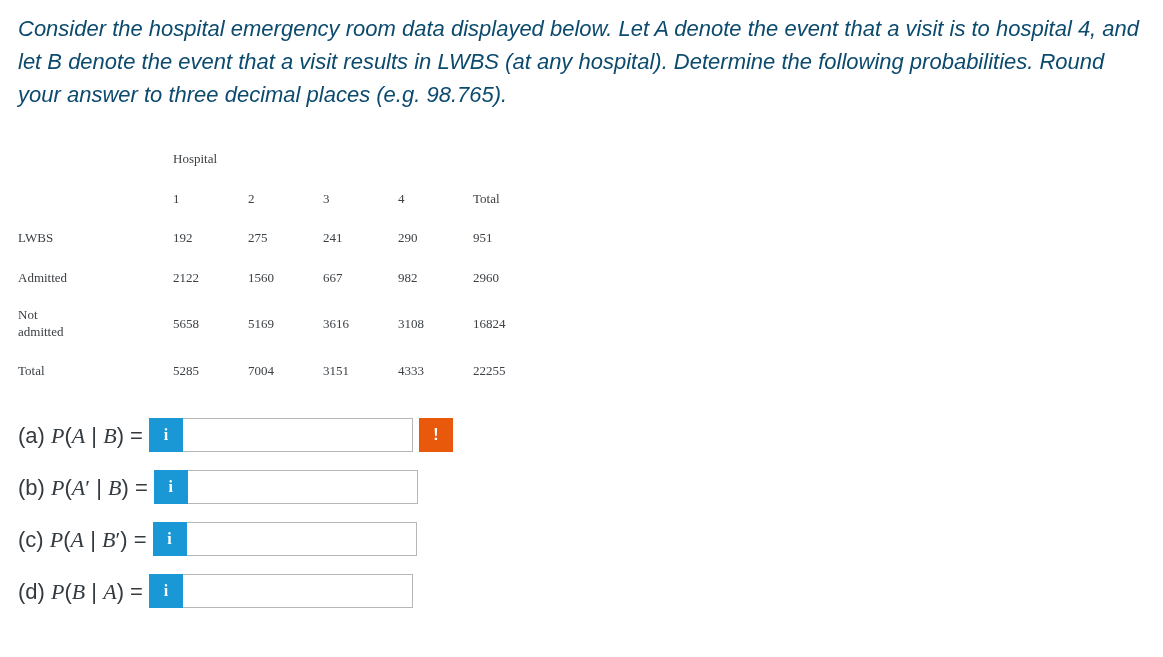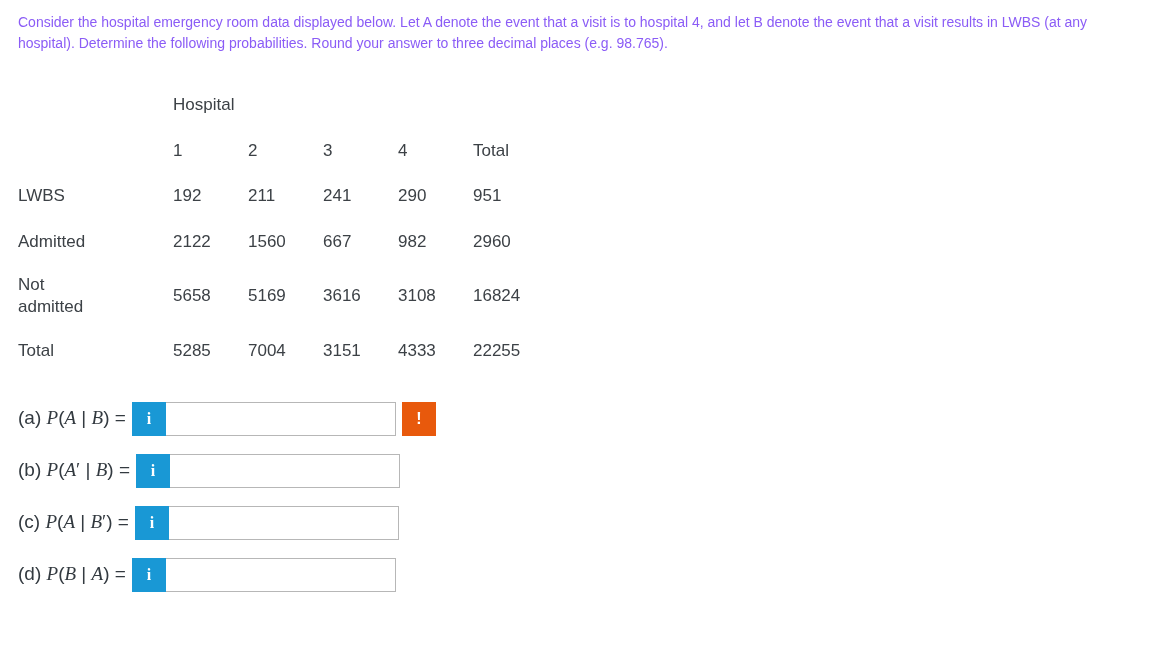--- a/index.html
+++ b/index.html
@@ -6,37 +6,39 @@
   body {
     margin: 0;
     padding: 12px 18px;
     font-family: "Helvetica Neue", Arial, sans-serif;
     font-size: 17px;
     color: #333a40;
     width: 1163px;
     line-height: 1.5;
   }
   .question-text {
-    color: #8b5cf6;
-    font-size: 14px;
+    color: #0c4a6e;
+    font-size: 22px;
     margin-bottom: 28px;
+    font-style: italic;
   }
   .data-block {
     padding-left: 0;
   }
   table.er-table {
     border-collapse: collapse;
     margin-left: 0;
   }
   table.er-table th, table.er-table td {
     text-align: left;
     padding: 10px 0;
     font-weight: 400;
     color: #3c4146;
-    font-size: 17px;
+    font-size: 13px;
+    font-family: Liberation Serif, serif;
   }
   table.er-table td, table.er-table th {
     min-width: 75px;
   }
   table.er-table td.lbl, table.er-table th.lbl {
     min-width: 155px;
     padding-left: 0;
   }
   .super-header {
     font-weight: 700;
@@ -46,21 +48,21 @@
   }
   .answers {
     margin-top: 28px;
   }
   .answer-row {
     display: flex;
     align-items: center;
     margin-bottom: 18px;
   }
   .answer-label {
-    font-size: 19px;
+    font-size: 22px;
     margin-right: 6px;
     white-space: nowrap;
   }
   .input-wrap {
     display: flex;
     align-items: stretch;
     height: 34px;
   }
   .info-btn {
     width: 34px;
@@ -117,21 +119,21 @@
       <th class="lbl"></th>
       <th>1</th>
       <th>2</th>
       <th>3</th>
       <th>4</th>
       <th>Total</th>
     </tr>
     <tr>
       <td class="lbl">LWBS</td>
       <td>192</td>
-      <td>211</td>
+      <td>275</td>
       <td>241</td>
       <td>290</td>
       <td>951</td>
     </tr>
     <tr>
       <td class="lbl">Admitted</td>
       <td>2122</td>
       <td>1560</td>
       <td>667</td>
       <td>982</td>

